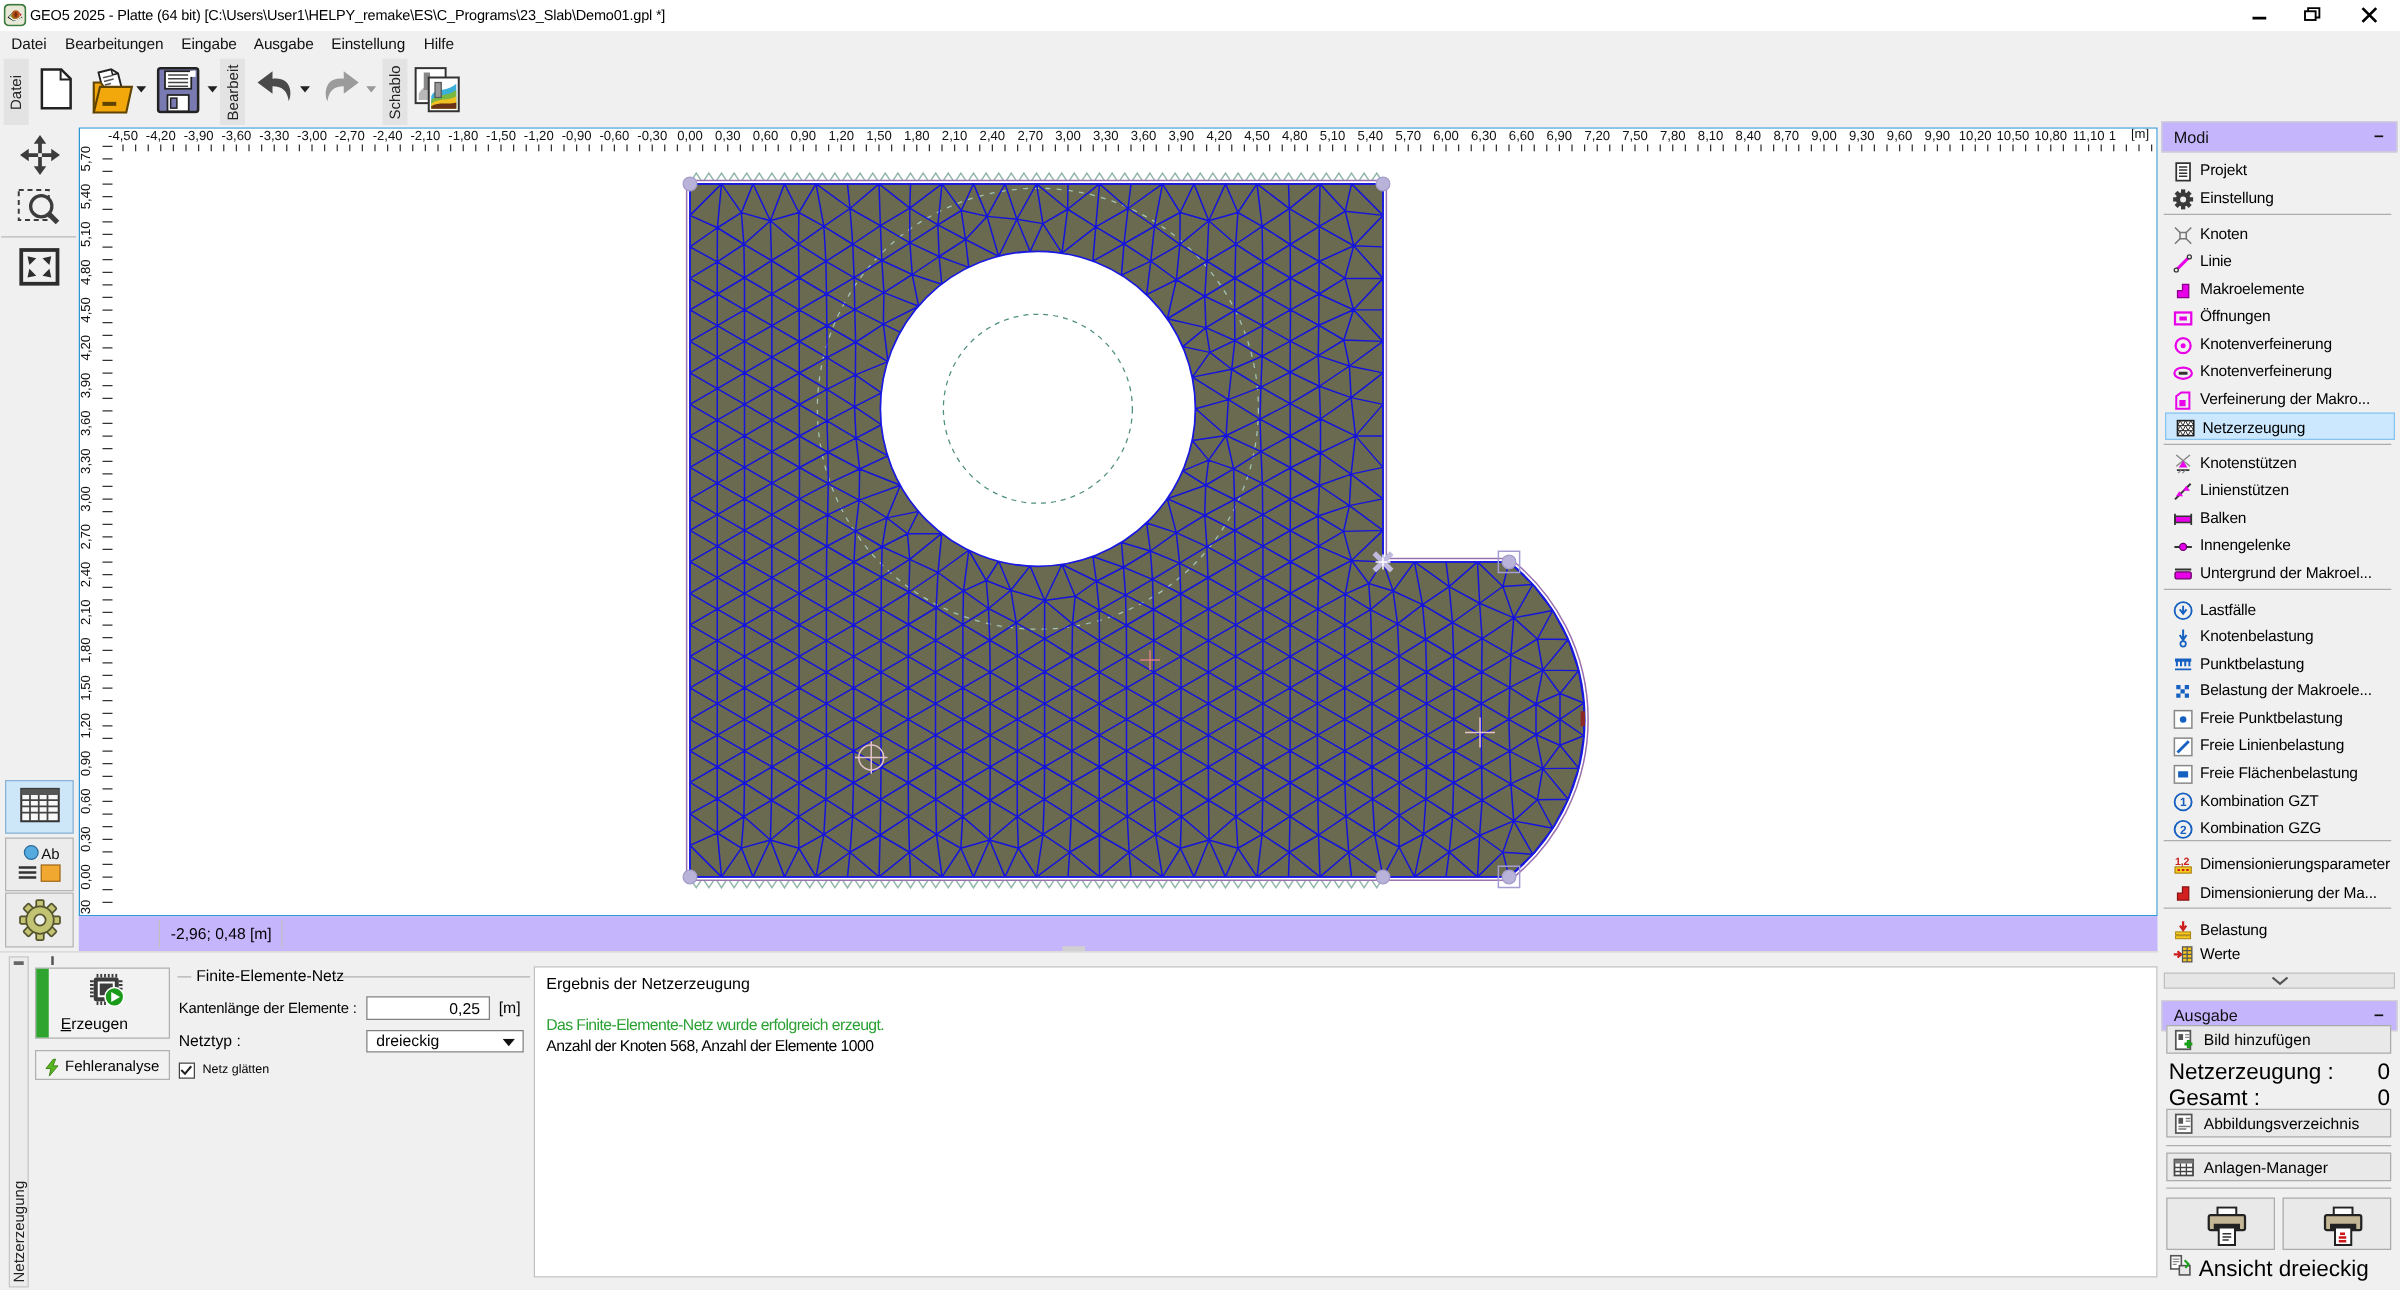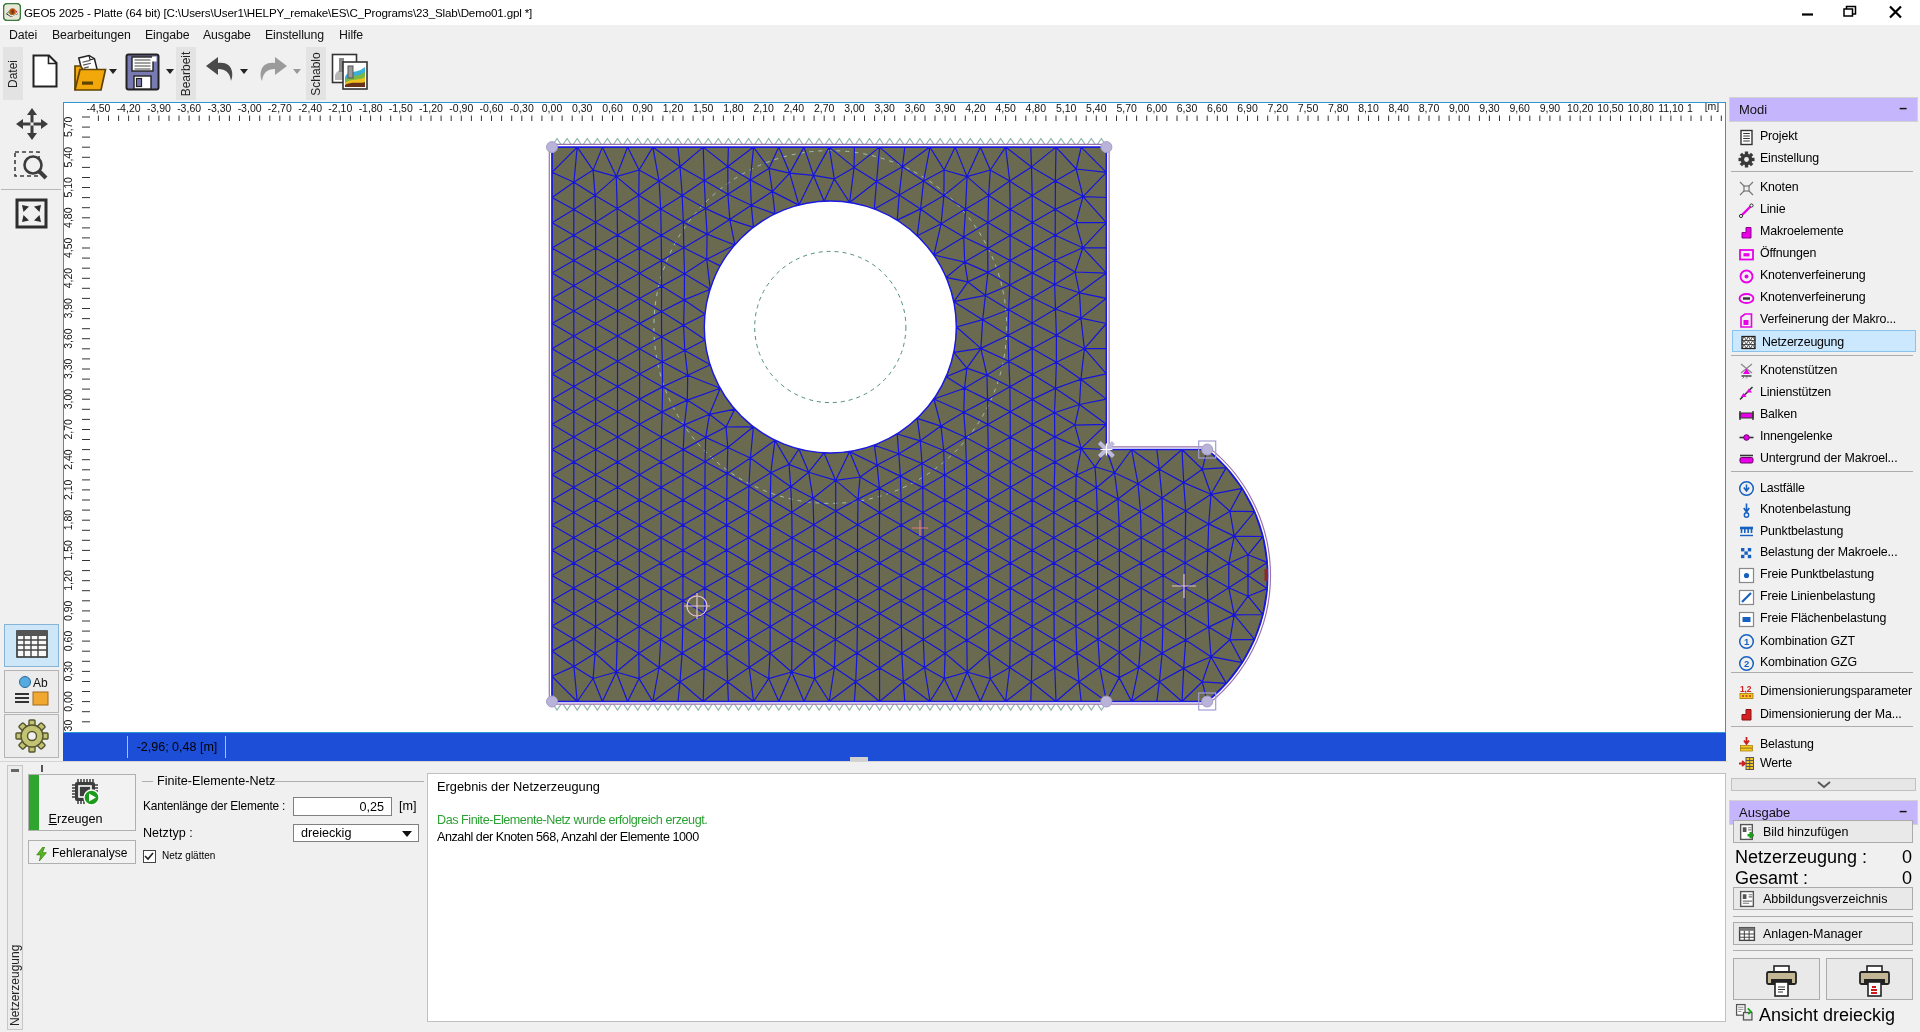--- a/index.html
+++ b/index.html
@@ -19,21 +19,21 @@
 .phead b{position:absolute;left:9px;top:4px;font-weight:normal}
 .phead i{position:absolute;right:10px;top:2px;font-style:normal;font-weight:bold;font-size:14px}
 .mi{position:absolute;left:4px;width:187px;height:22px;font-size:12.4px;color:#000;letter-spacing:-0.15px}
 .mi svg{position:absolute;left:7px;top:3px}
 .mi span{position:absolute;left:29px;top:3.5px;white-space:nowrap}
 .sep{position:absolute;left:4px;width:182px;height:1px;background:#adadad}
 .rbtn{position:absolute;left:6px;width:180px;height:23px;background:#e9e9e9;border:1px solid #ababab;font-size:12.5px;color:#000}
 .rbtn svg{position:absolute;left:4px;top:2px}
 .rbtn span{position:absolute;left:29px;top:4px;white-space:nowrap}
 .rlab{position:absolute;font-size:18px;color:#000;white-space:nowrap}
-#statusbar{position:absolute;left:63px;top:733px;width:1663px;height:28px;background:#1d4ed8}
+#statusbar{position:absolute;left:63px;top:733px;width:1663px;height:28px;background:#c4b5fd}
 #statusbar .vsep{position:absolute;top:3px;height:22px;width:1px;background:#c0c0c0}
 #statusbar .coord{position:absolute;left:65px;width:98px;text-align:center;top:7px;font-size:12.5px;color:#000}
 #bottompanel{position:absolute;left:0;top:761px;width:1727px;height:271px;background:#f0f0f0;border-top:1px solid #d5d5d5}
 .vtab{position:absolute;left:7px;top:3px;width:16px;height:265px;background:#ececec;border:1px solid #c6c6c6}
 .vtab .dash{position:absolute;left:3px;top:3px;width:8px;height:3px;background:#666}
 .vtab .vtxt{position:absolute;left:1px;top:261px;transform-origin:0 0;transform:rotate(-90deg);font-size:12px;color:#222;white-space:nowrap}
 .bbtn{position:absolute;background:#f2f2f2;border:1px solid #b0b0b0;font-size:12.5px;color:#000}
 #resultpanel{position:absolute;left:427px;top:11px;width:1299px;height:249px;background:#fff;border:1px solid #c0c0c0;font-size:12.6px}
 .wbtns{position:absolute;top:0;right:0;height:25px}
 .wbtn{position:absolute;top:0;width:45px;height:25px}

